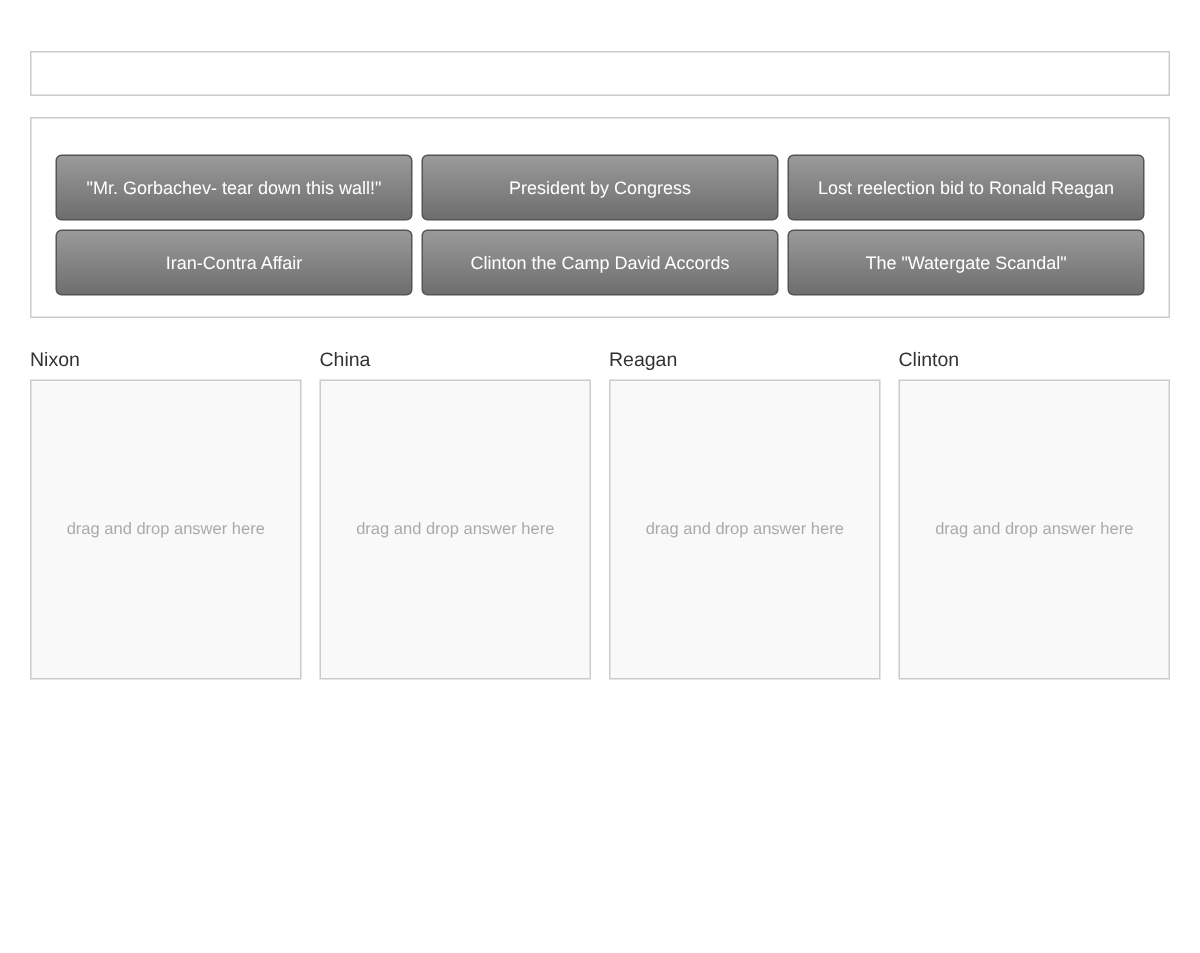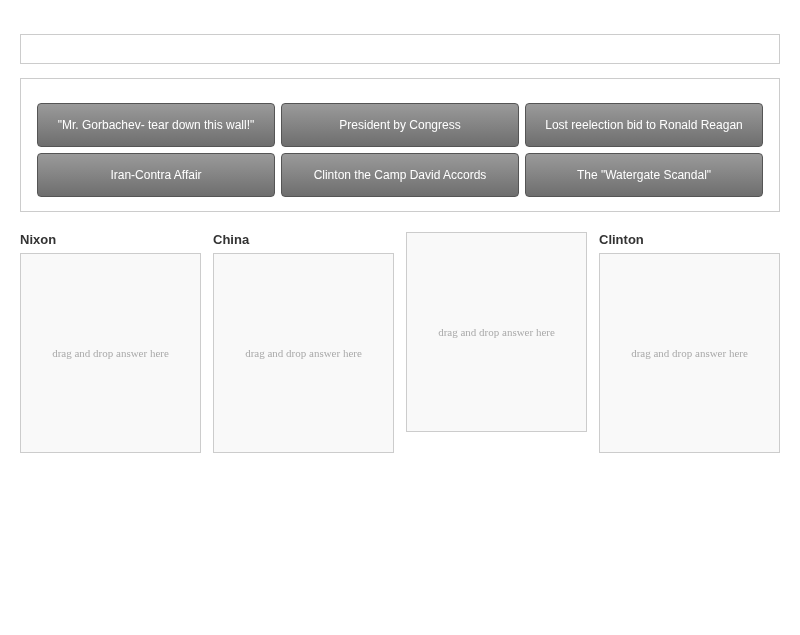--- a/index.html
+++ b/index.html
@@ -75,38 +75,37 @@
       display: grid;
       grid-template-columns: repeat(4, 1fr);
       gap: 12px;
     }
     .drop-zone-wrapper {
       display: flex;
       flex-direction: column;
     }
     .drop-zone-label {
       font-size: 13px;
-      font-weight: bold;
+      font-weight: normal;
       color: #333;
       margin-bottom: 6px;
     }
     .drop-zone {
       border: 1px solid #ccc;
       background: #f9f9f9;
       min-height: 200px;
       display: flex;
       align-items: center;
       justify-content: center;
       padding: 10px;
     }
     .drop-zone-hint {
       font-size: 11px;
       color: #aaa;
       text-align: center;
-      font-family: Liberation Serif, serif;
     }
   </style>
 </head>
 <body>
 
 <h1></h1>
 <p class="instructions"></p>
 
 <div class="prompt-box">
   <span></span>
@@ -134,20 +133,21 @@
         <div class="drop-zone-hint">drag and drop answer here</div>
       </div>
     </div>
     <div class="drop-zone-wrapper">
       <div class="drop-zone-label">China</div>
       <div class="drop-zone">
         <div class="drop-zone-hint">drag and drop answer here</div>
       </div>
     </div>
     <div class="drop-zone-wrapper">
+      <div class="drop-zone-label">Reagan</div>
       <div class="drop-zone">
         <div class="drop-zone-hint">drag and drop answer here</div>
       </div>
     </div>
     <div class="drop-zone-wrapper">
       <div class="drop-zone-label">Clinton</div>
       <div class="drop-zone">
         <div class="drop-zone-hint">drag and drop answer here</div>
       </div>
     </div>

